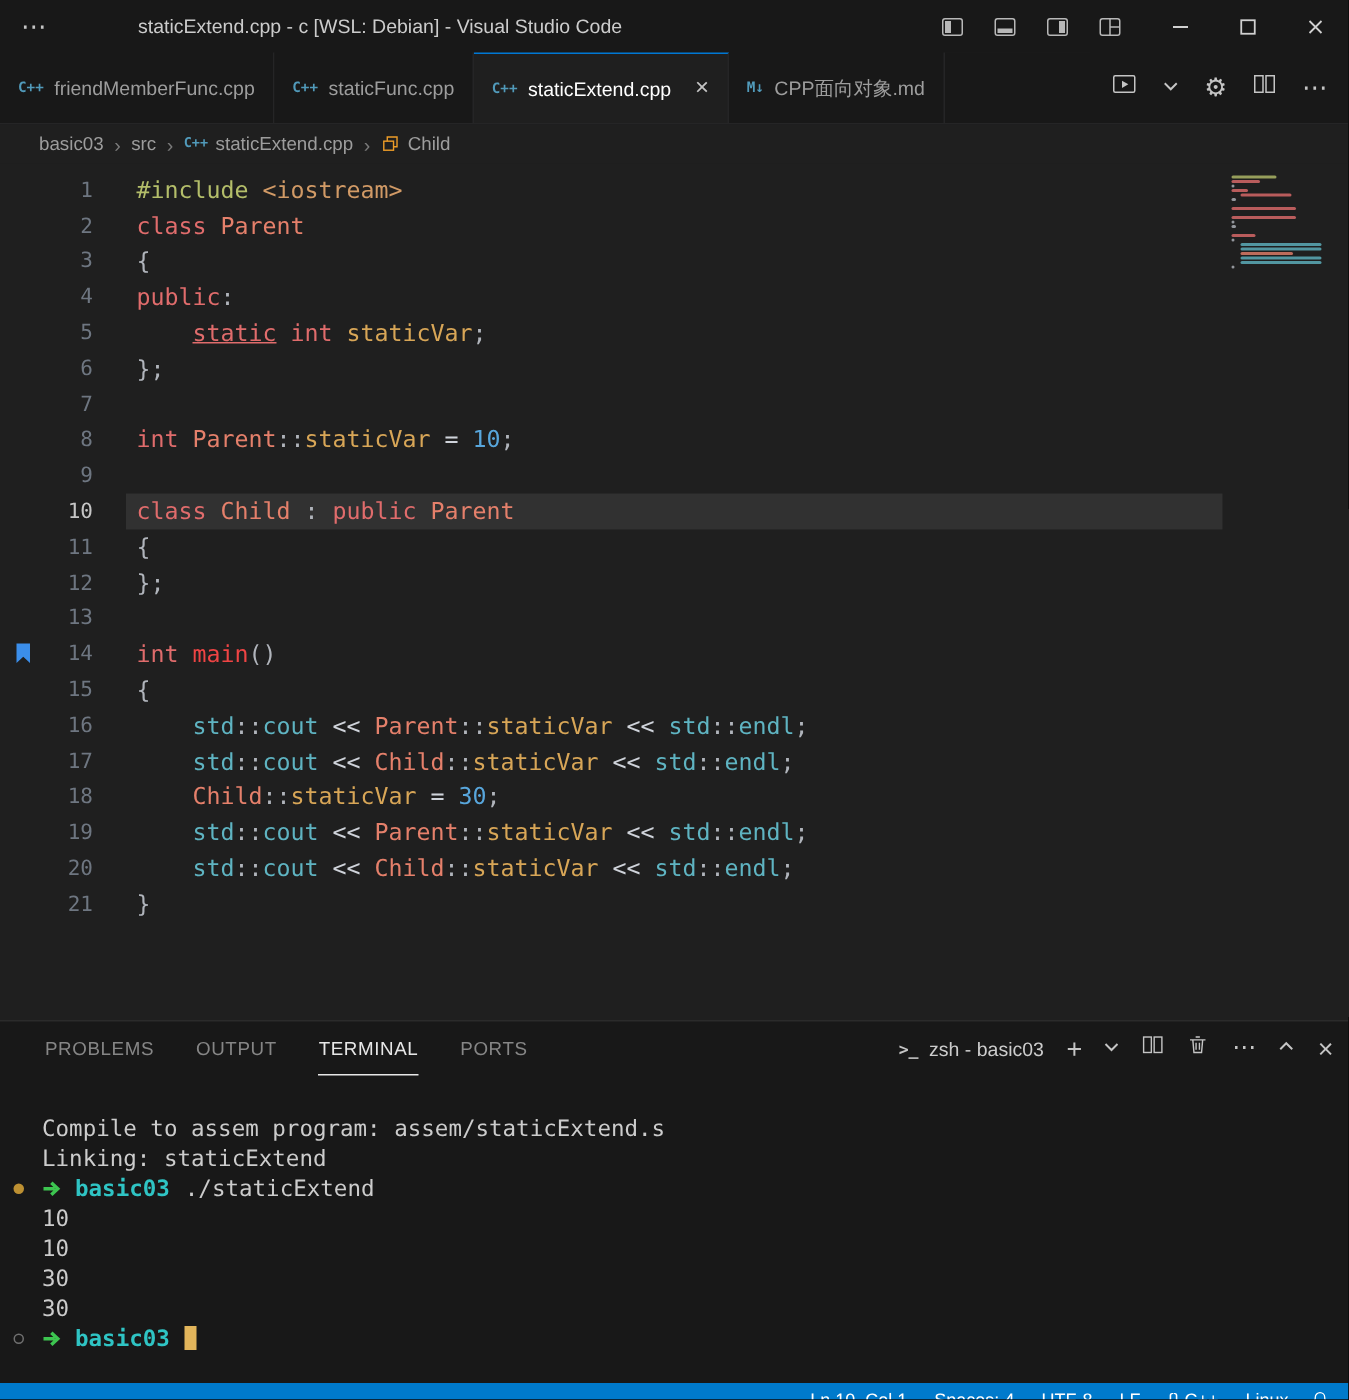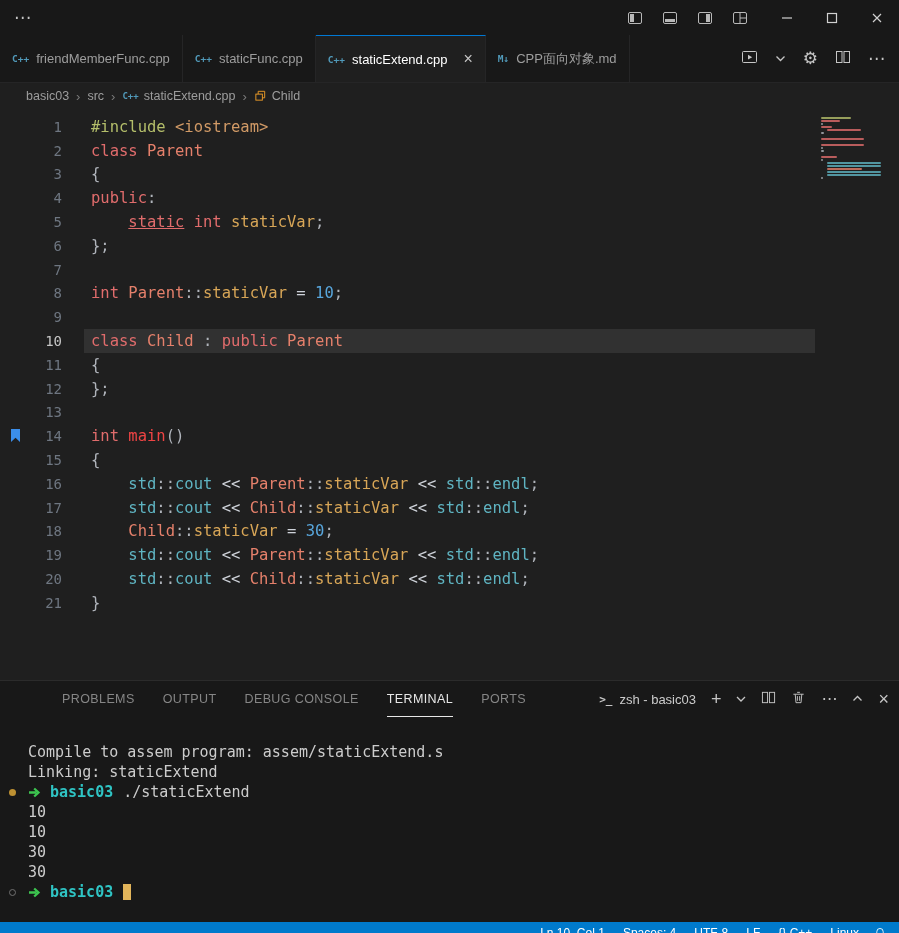--- a/index.html
+++ b/index.html
@@ -39,21 +39,21 @@
   .lnum{width:62px;text-align:right;color:#6e7681;font-size:14px;flex:none;position:relative;z-index:1;}
   .code-row.hl .lnum{color:#c6c6c6;}
   .ltext{margin-left:29px;white-space:pre;position:relative;z-index:1;}
   .bookmark{position:absolute;left:10px;top:4px;z-index:2;}
   .minimap{position:absolute;top:8px;right:16px;width:62px;display:flex;flex-direction:column;gap:1px;}
   .mm-line{height:2px;border-radius:1px;opacity:0.8;}
 
   
   .panel{position:absolute;top:680px;left:0;right:0;height:242px;background:#181818;border-top:1px solid #2b2b2b;box-sizing:border-box;}
   .panel-header{height:36px;display:flex;align-items:center;padding:0 10px 0 30px;}
-  .panel-tabs{display:flex;align-items:center;height:100%;gap:28px;margin-left:32px;}
+  .panel-tabs{display:flex;align-items:center;height:100%;gap:28px;}
   .panel-tab{height:100%;display:flex;align-items:center;font-size:12.5px;letter-spacing:0.4px;color:#868686;border-bottom:1px solid transparent;box-sizing:border-box;}
   .panel-tab.active{color:#e7e7e7;border-bottom-color:#e7e7e7;}
   .panel-controls{margin-left:auto;display:flex;align-items:center;gap:15px;color:#c5c5c5;}
   .term-selector{display:flex;align-items:center;gap:7px;font-size:13px;color:#cccccc;}
   .term-glyph{font-family:"DejaVu Sans Mono",monospace;font-weight:bold;font-size:11px;color:#c5c5c5;}
   .pc-glyph{font-size:18px;line-height:1;color:#c5c5c5;}
   .pc-glyph.small{font-size:16px;}
 
   .terminal{position:absolute;top:36px;left:0;right:0;bottom:0;padding:25px 0 0 28px;
     font-family:"DejaVu Sans Mono",monospace;font-size:15px;line-height:20px;overflow:hidden;}
@@ -68,20 +68,21 @@
   .sb-item{margin-left:18px;white-space:nowrap;}
   .sb-bell{margin-left:14px;display:flex;align-items:center;}
 </style>
 </head>
 <body>
 
 <div class="window">
 
   <div class="titlebar">
     <div class="menu-dots">⋯</div>
+    <div class="title">staticExtend.cpp - c [WSL: Debian] - Visual Studio Code</div>
     <div class="layout-icons">
       <span>
         <svg width="16" height="16" viewBox="0 0 16 16">
             <rect x="1.5" y="2.5" width="13" height="11" rx="1.5" fill="none" stroke="#b8b8b8"></rect>
             <rect x="3" y="4" width="4" height="8" fill="#b8b8b8"></rect>
           </svg>
       </span>
       <span>
         <svg width="16" height="16" viewBox="0 0 16 16">
             <rect x="1.5" y="2.5" width="13" height="11" rx="1.5" fill="none" stroke="#b8b8b8"></rect>
@@ -300,21 +301,20 @@
         <div class="mm-line" style="width: 2px; margin-left: 0px; background: rgb(176, 180, 187);"></div>
         <div class="mm-line" style="width: 0px; margin-left: 0px; background: transparent;"></div>
       </div>
   </div>
 
   <div class="panel">
     <div class="panel-header">
       <div class="panel-tabs">
           <div class="panel-tab">PROBLEMS</div>
           <div class="panel-tab">OUTPUT</div>
-          <div class="panel-tab">DEBUG CONSOLE</div>
           <div class="panel-tab active">TERMINAL</div>
           <div class="panel-tab">PORTS</div>
         </div>
       <div class="panel-controls">
         <div class="term-selector">
           <span class="term-glyph">&gt;_</span>
           <span>zsh - basic03</span>
         </div>
         <span class="pc-glyph">+</span>
         <span>

